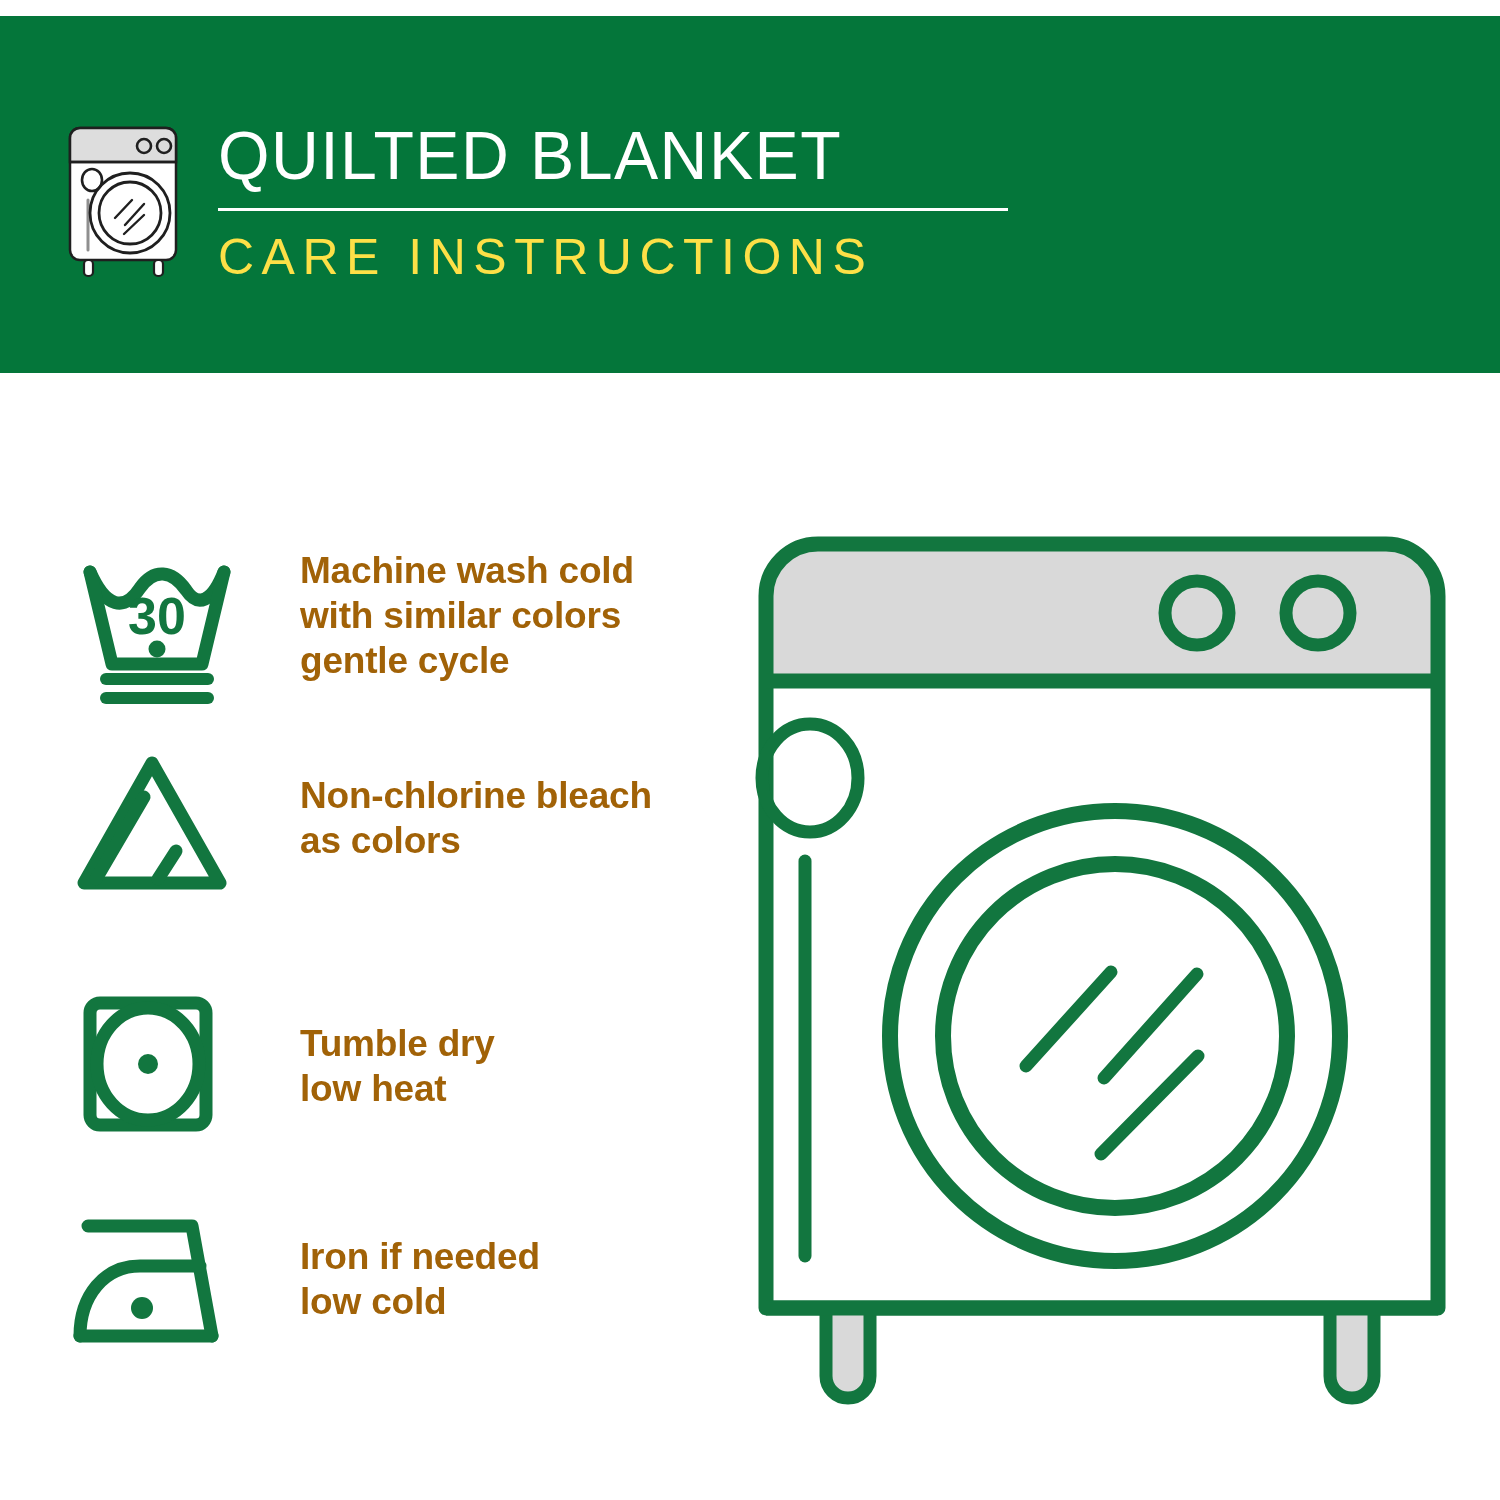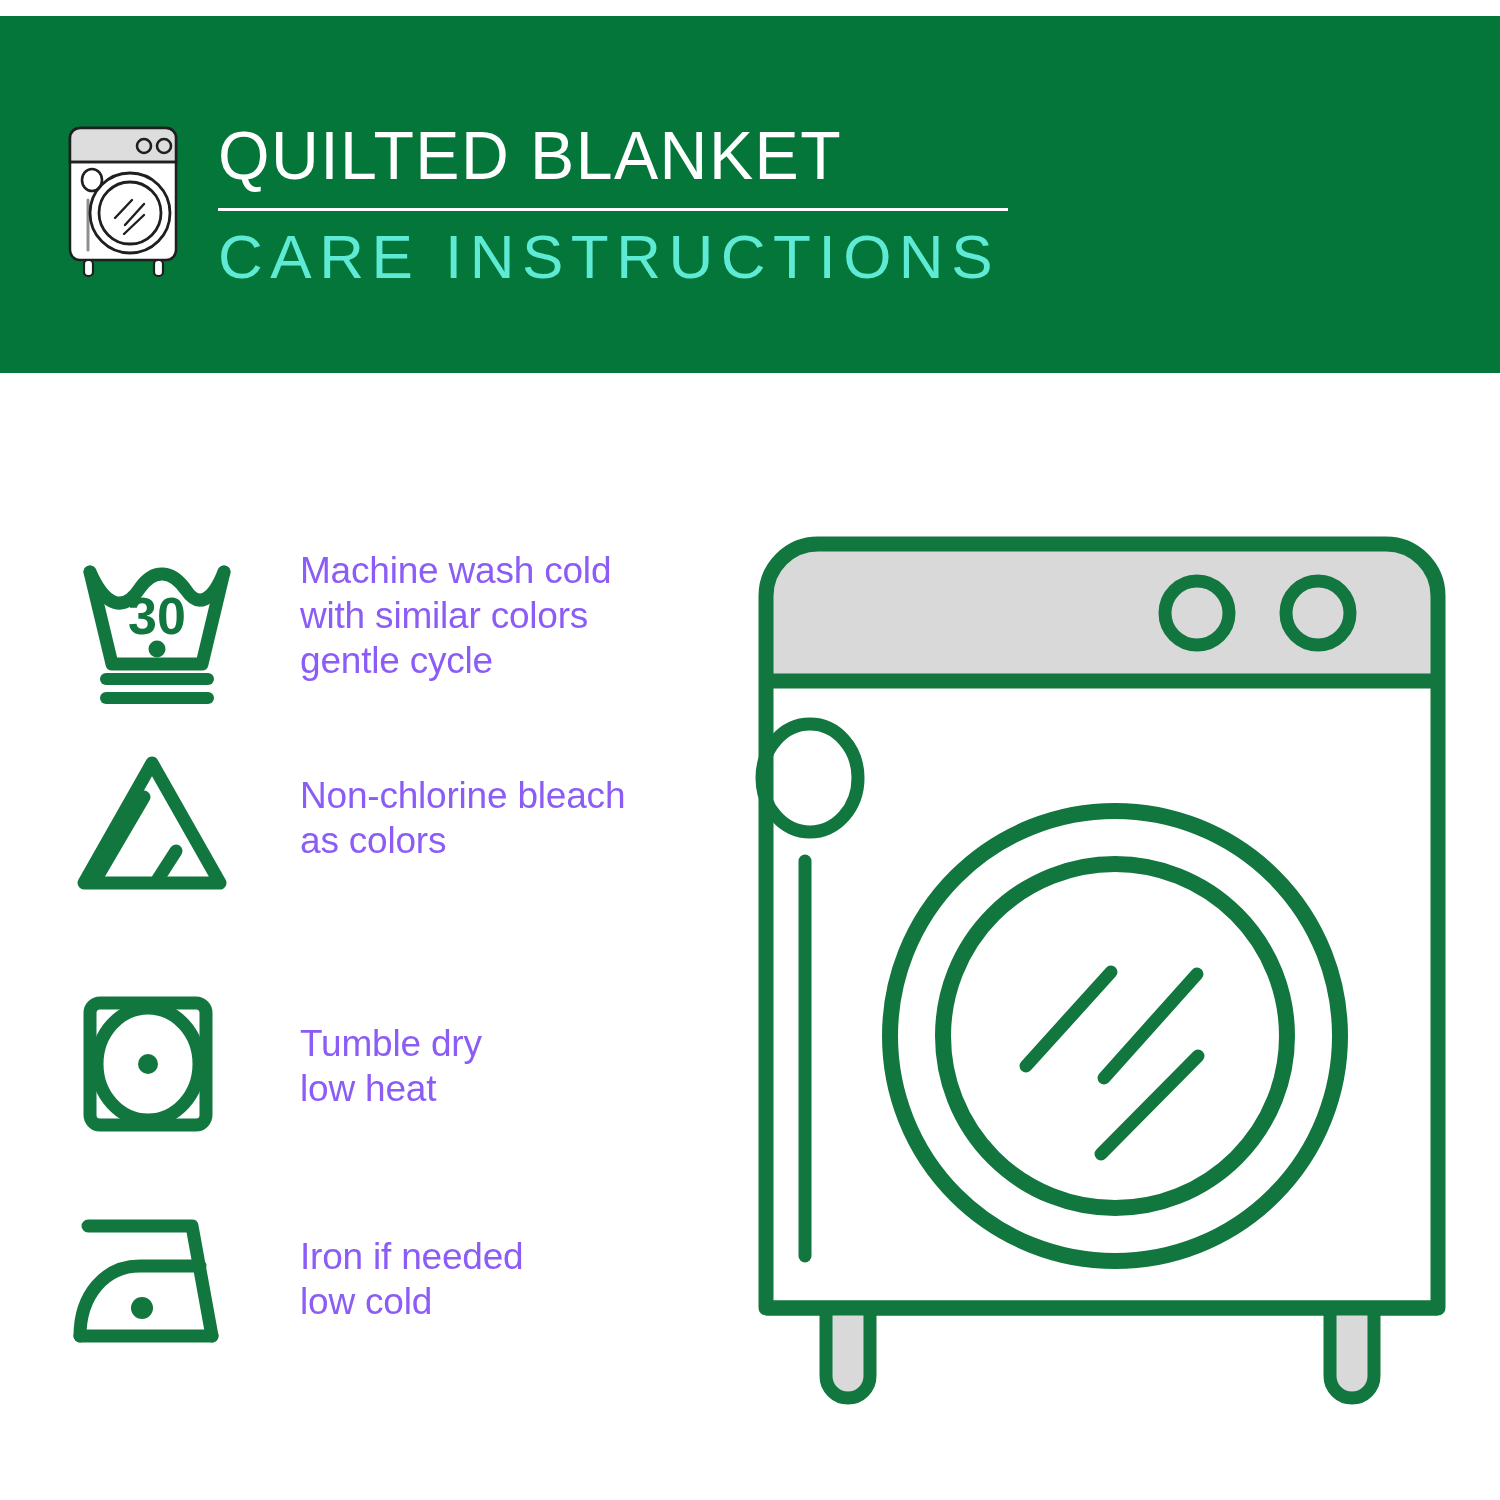--- a/index.html
+++ b/index.html
@@ -49,22 +49,22 @@
     transform-origin: left center;
   }
   #title-rule {
     width: 790px;
     height: 3px;
     background: #ffffff;
     margin-top: 12px;
     margin-bottom: 10px;
   }
   #title-sub {
-    color: #5eead4;
-    font-size: 62px;
+    color: #fde047;
+    font-size: 50px;
     line-height: 72px;
     letter-spacing: 7.5px;
     font-weight: 400;
     white-space: nowrap;
   }
 
   
   #care-list {
     position: absolute;
     left: 0;
@@ -81,24 +81,24 @@
   .care-icon {
     position: absolute;
     left: 72px;
     width: 170px;
     height: 170px;
     text-align: center;
   }
   .care-text {
     position: absolute;
     left: 300px;
-    color: #8b5cf6;
+    color: #a16207;
     font-size: 37px;
     line-height: 45px;
-    font-weight: 400;
+    font-weight: 700;
     letter-spacing: -0.2px;
     white-space: pre-line;
   }
 
   
   #machine {
     position: absolute;
     left: 730px;
     top: 490px;
     width: 740px;

